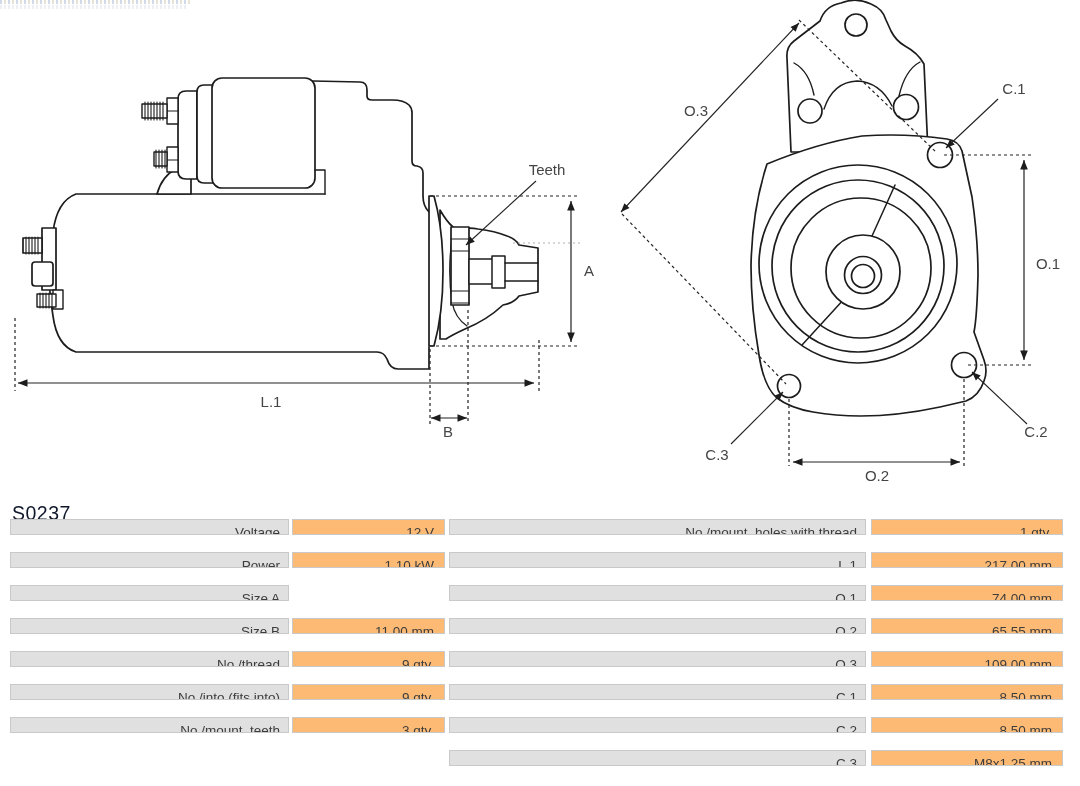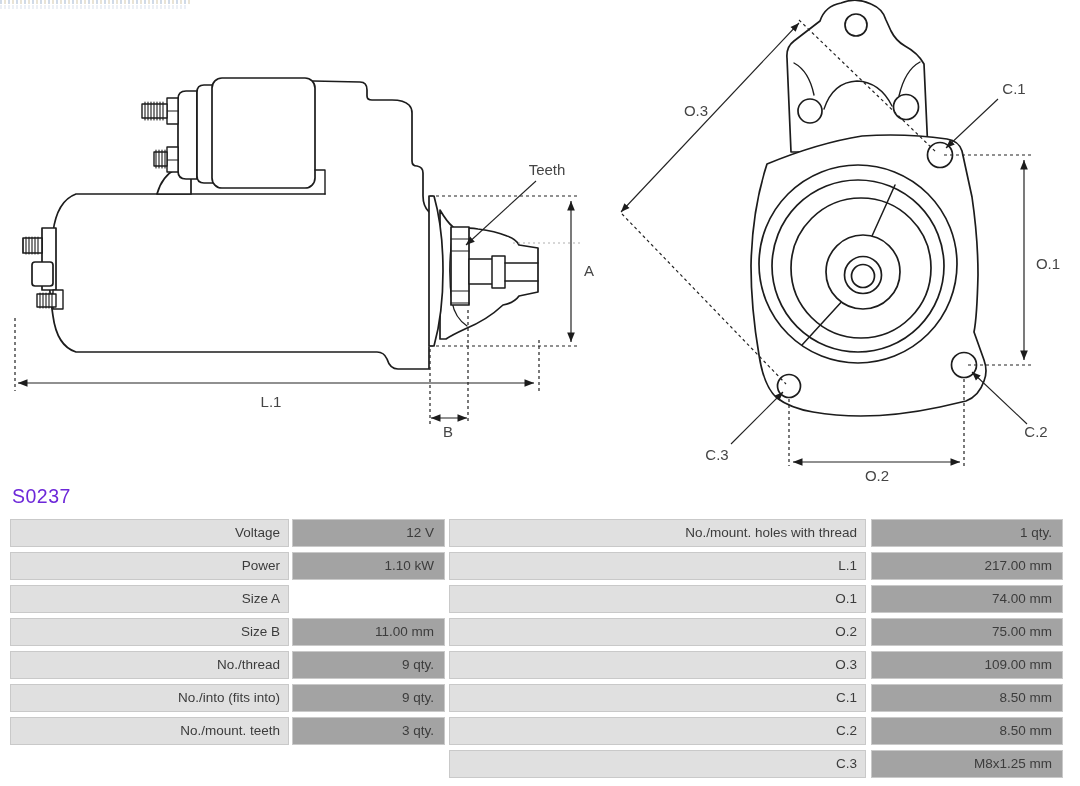--- a/index.html
+++ b/index.html
@@ -10,35 +10,35 @@
   
   .wm1, .wm2 { position:absolute; left:0; height:4px; opacity:.55; }
   .wm1 { top:0; width:192px;
     background:repeating-linear-gradient(90deg,#a9bcd6 0 2px,transparent 2px 4px,#d8cdb2 4px 6px,transparent 6px 8px); }
   .wm2 { top:5px; width:186px; opacity:.28;
     background:repeating-linear-gradient(90deg,#b9c6da 0 2px,transparent 2px 4px); }
 
   svg.diagram { position:absolute; left:0; top:0; }
 
   .part-number {
-    position:absolute; left:12px; top:485px;
-    font-size:19.5px; letter-spacing:.5px; color:#6d28d9;
+    position:absolute; left:12px; top:502px;
+    font-size:19.5px; letter-spacing:.5px; color:#0f172a;
   }
 
   .spec-col { position:absolute; top:519px; }
   .spec-col.left  { left:10px;  width:435px; }
   .spec-col.right { left:449px; width:614px; }
   .trow { display:flex; margin-bottom:5px; height:28px; }
   .tcell {
-    box-sizing:border-box; height:28px; line-height:26px;
+    box-sizing:border-box; height:16px; line-height:26px;
     border:1px solid #c9c9c9; font-size:13.5px; color:#3c3c3c;
     text-align:right; white-space:nowrap; overflow:hidden;
   }
   .tlabel { background:#e0e0e0; padding-right:8px; }
-  .tvalue { background:#a3a3a3; padding-right:10px; }
+  .tvalue { background:#fdba74; padding-right:10px; }
   .left  .tlabel { width:279px; margin-right:3px; }
   .left  .tvalue { width:153px; }
   .right .tlabel { width:417px; margin-right:5px;text-align:right; }
   .right .tvalue { width:192px;padding-left:40px; }
 
   text.dim { font-size:15px; fill:#454545; }
 </style>
 </head>
 <body>
 
@@ -219,21 +219,21 @@
     <div class="trow">
       <div class="tcell tlabel">L.1</div>
       <div class="tcell tvalue">217.00 mm</div>
     </div>
     <div class="trow">
       <div class="tcell tlabel">O.1</div>
       <div class="tcell tvalue">74.00 mm</div>
     </div>
     <div class="trow">
       <div class="tcell tlabel">O.2</div>
-      <div class="tcell tvalue">75.00 mm</div>
+      <div class="tcell tvalue">65.55 mm</div>
     </div>
     <div class="trow">
       <div class="tcell tlabel">O.3</div>
       <div class="tcell tvalue">109.00 mm</div>
     </div>
     <div class="trow">
       <div class="tcell tlabel">C.1</div>
       <div class="tcell tvalue">8.50 mm</div>
     </div>
     <div class="trow">

